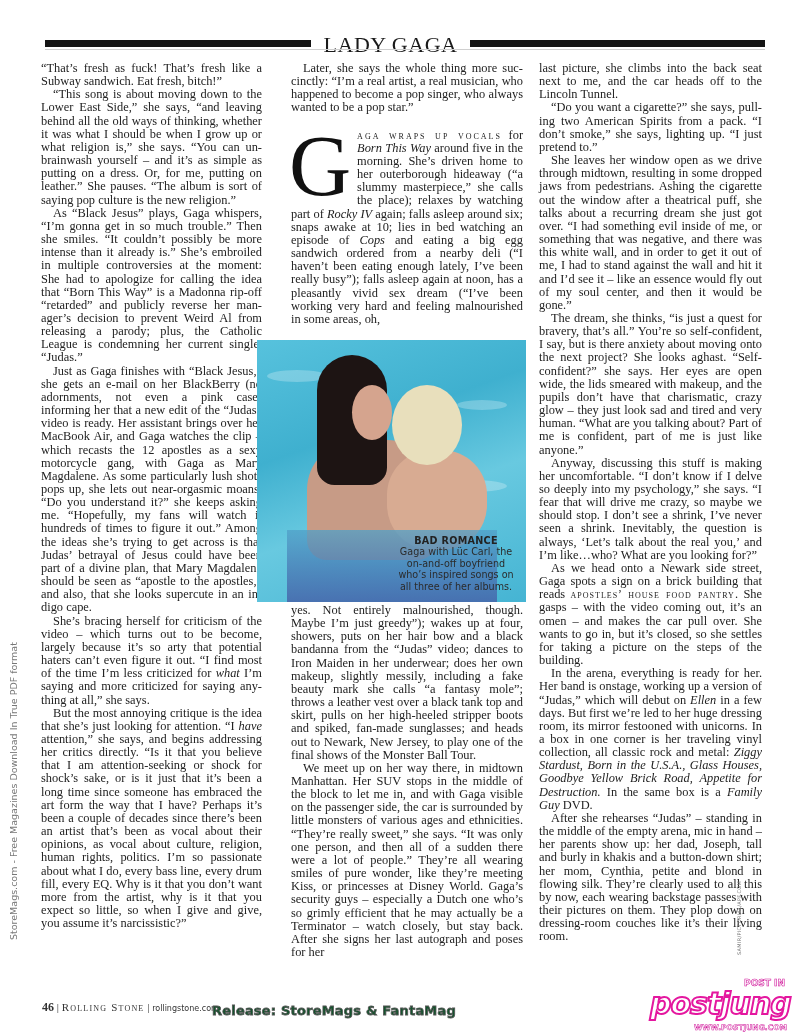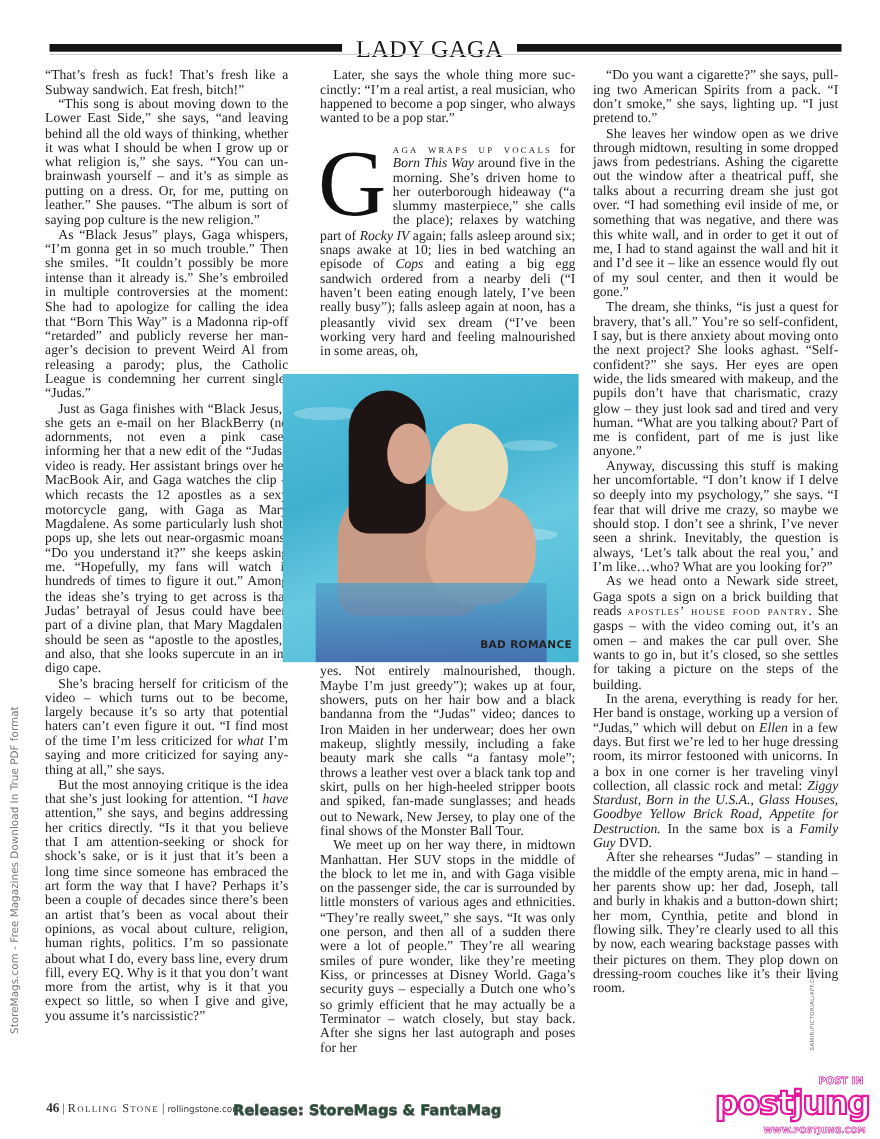--- a/index.html
+++ b/index.html
@@ -55,21 +55,21 @@
 
     .side-watermark { position: absolute; left: 8px; top: 940px; transform-origin: left top; transform: rotate(-90deg);
       font-family: "DejaVu Sans", sans-serif; font-size: 9.5px; color: #777; white-space: nowrap; }
     .credit { position: absolute; left: 736px; top: 955px; transform-origin: left top; transform: rotate(-90deg);
       font-family: "DejaVu Sans", sans-serif; font-size: 5px; color: #777; white-space: nowrap; letter-spacing: 0.3px; }
 
     .postjung { position: absolute; left: 645px; top: 978px; width: 150px; height: 55px; }
     .postjung .top { position: absolute; right: 10px; top: 0; font-family: "DejaVu Sans", sans-serif; font-weight: bold; font-size: 9px;
       color: #fff; -webkit-text-stroke: 0.6px #d0169a; }
     .postjung .logo { position: absolute; left: 5px; top: 8px; font-family: "DejaVu Sans", sans-serif; font-weight: bold; font-size: 30px;
-      color: #fff; -webkit-text-stroke: 2px #e4179f; letter-spacing: -1px; }
+      color: #fff; -webkit-text-stroke: 2px #e4179f; letter-spacing: -1px; font-style: italic; }
     .postjung .url { position: absolute; right: 8px; top: 45px; font-family: "DejaVu Sans", sans-serif; font-weight: bold; font-size: 7.5px;
       color: #fff; padding-left: 17px; -webkit-text-stroke: 0.5px #d0169a; }
   </style>
 </head>
 <body>
 
 <div class="header">
   <div class="rule left"></div>
   <div class="title">LADY GAGA</div>
   <div class="rule right"></div>
@@ -90,20 +90,21 @@
   <div class="dropcap-wrap">
     <span class="dropcap">G</span>
     <p class="noindent"><span class="lede-sc">aga wraps up vocals</span><span> for </span><em>Born This Way</em><span> around five in the morning. She’s driven home to her outer­borough hideaway (“a slum­my masterpiece,” she calls the place); re­laxes by watching part of </span><em>Rocky IV</em><span> again; falls asleep around six; snaps awake at 10; lies in bed watching an episode of </span><em>Cops</em><span> and eating a big egg sandwich ordered from a nearby deli (“I haven’t been eating enough lately, I’ve been really busy”); falls asleep again at noon, has a pleasantly vivid sex dream (“I’ve been working very hard and feeling malnourished in some areas, oh,</span></p>
   </div>
   <div style="height:278px"></div>
   <p class="noindent">yes. Not entirely malnourished, though. Maybe I’m just greedy”); wakes up at four, showers, puts on her hair bow and a black bandanna from the “Judas” video; dances to Iron Maiden in her underwear; does her own makeup, slightly messily, including a fake beauty mark she calls “a fantasy mole”; throws a leather vest over a black tank top and skirt, pulls on her high-heeled stripper boots and spiked, fan-made sunglasses; and heads out to Newark, New Jersey, to play one of the final shows of the Monster Ball Tour.</p>
   <p>We meet up on her way there, in mid­town Manhattan. Her SUV stops in the middle of the block to let me in, and with Gaga visible on the passenger side, the car is surrounded by little monsters of various ages and ethnicities. “They’re really sweet,” she says. “It was only one person, and then all of a sudden there were a lot of people.” They’re all wearing smiles of pure wonder, like they’re meeting Kiss, or princesses at Disney World. Gaga’s security guys – es­pecially a Dutch one who’s so grimly effi­cient that he may actually be a Termina­tor – watch closely, but stay back. After she signs her last autograph and poses for her</p>
 </div>
 
 <div class="col col3">
+  <p class="noindent">last picture, she climbs into the back seat next to me, and the car heads off to the Lincoln Tunnel.</p>
   <p>“Do you want a cigarette?” she says, pull­ing two American Spirits from a pack. “I don’t smoke,” she says, lighting up. “I just pretend to.”</p>
   <p>She leaves her window open as we drive through midtown, resulting in some dropped jaws from pedestrians. Ashing the cigarette out the window after a theatri­cal puff, she talks about a recurring dream she just got over. “I had something evil in­side of me, or something that was negative, and there was this white wall, and in order to get it out of me, I had to stand against the wall and hit it and I’d see it – like an es­sence would fly out of my soul center, and then it would be gone.”</p>
   <p>The dream, she thinks, “is just a quest for bravery, that’s all.” You’re so self-confident, I say, but is there anxiety about moving onto the next project? She looks aghast. “Self-confident?” she says. Her eyes are open wide, the lids smeared with makeup, and the pupils don’t have that charismatic, crazy glow – they just look sad and tired and very human. “What are you talking about? Part of me is confi­dent, part of me is just like anyone.”</p>
   <p>Anyway, discussing this stuff is making her uncomfortable. “I don’t know if I delve so deeply into my psy­chology,” she says. “I fear that will drive me crazy, so maybe we should stop. I don’t see a shrink, I’ve never seen a shrink. Inevitably, the ques­tion is always, ‘Let’s talk about the real you,’ and I’m like…who? What are you looking for?”</p>
   <p><span>As we head onto a Newark side street, Gaga spots a sign on a brick build­ing that reads </span><span class="sc">apostles’ house food pantry</span><span>. She gasps – with the video coming out, it’s an omen – and makes the car pull over. She wants to go in, but it’s closed, so she settles for taking a picture on the steps of the building.</span></p>
   <p><span>In the arena, everything is ready for her. Her band is onstage, working up a version of “Judas,” which will debut on </span><em>Ellen</em><span> in a few days. But first we’re led to her huge dressing room, its mirror festooned with unicorns. In a box in one corner is her trav­eling vinyl collection, all classic rock and metal: </span><em>Ziggy Stardust, Born in the U.S.A., Glass Houses, Goodbye Yellow Brick Road, Appetite for Destruction.</em><span> In the same box is a </span><em>Family Guy</em><span> DVD.</span></p>
   <p>After she rehearses “Judas” – standing in the middle of the empty arena, mic in hand – her parents show up: her dad, Jo­seph, tall and burly in khakis and a button-down shirt; her mom, Cynthia, petite and blond in flowing silk. They’re clearly used to all this by now, each wearing backstage passes with their pictures on them. They plop down on dressing-room couches like it’s their living room.</p>
 </div>
 
 <div class="photo">
@@ -111,20 +112,21 @@
   <div class="ripple" style="left:200px;top:60px;width:50px;height:10px"></div>
   <div class="ripple" style="left:180px;top:140px;width:70px;height:12px"></div>
   <div class="man-body"></div>
   <div class="man-hair"></div>
   <div class="man-face"></div>
   <div class="woman-body"></div>
   <div class="woman-hair"></div>
   <div class="water"></div>
   <div class="caption">
     <div class="head">BAD ROMANCE</div>
+    <div style="width:128px;margin-left:auto">Gaga with Lüc Carl, the on-and-off boyfriend who’s inspired songs on all three of her albums.</div>
   </div>
 </div>
 
 <div class="footer">
   <span class="pg">46</span><span> | </span><span class="mag">Rolling Stone</span><span> | </span><span class="url">rollingstone.com</span>
 </div>
 <div class="release">Release: StoreMags &amp; FantaMag</div>
 
 <div class="side-watermark">StoreMags.com - Free Magazines Download In True PDF format</div>
 <div class="credit">SAMIR/PICTORIAL/APF.COM</div>

